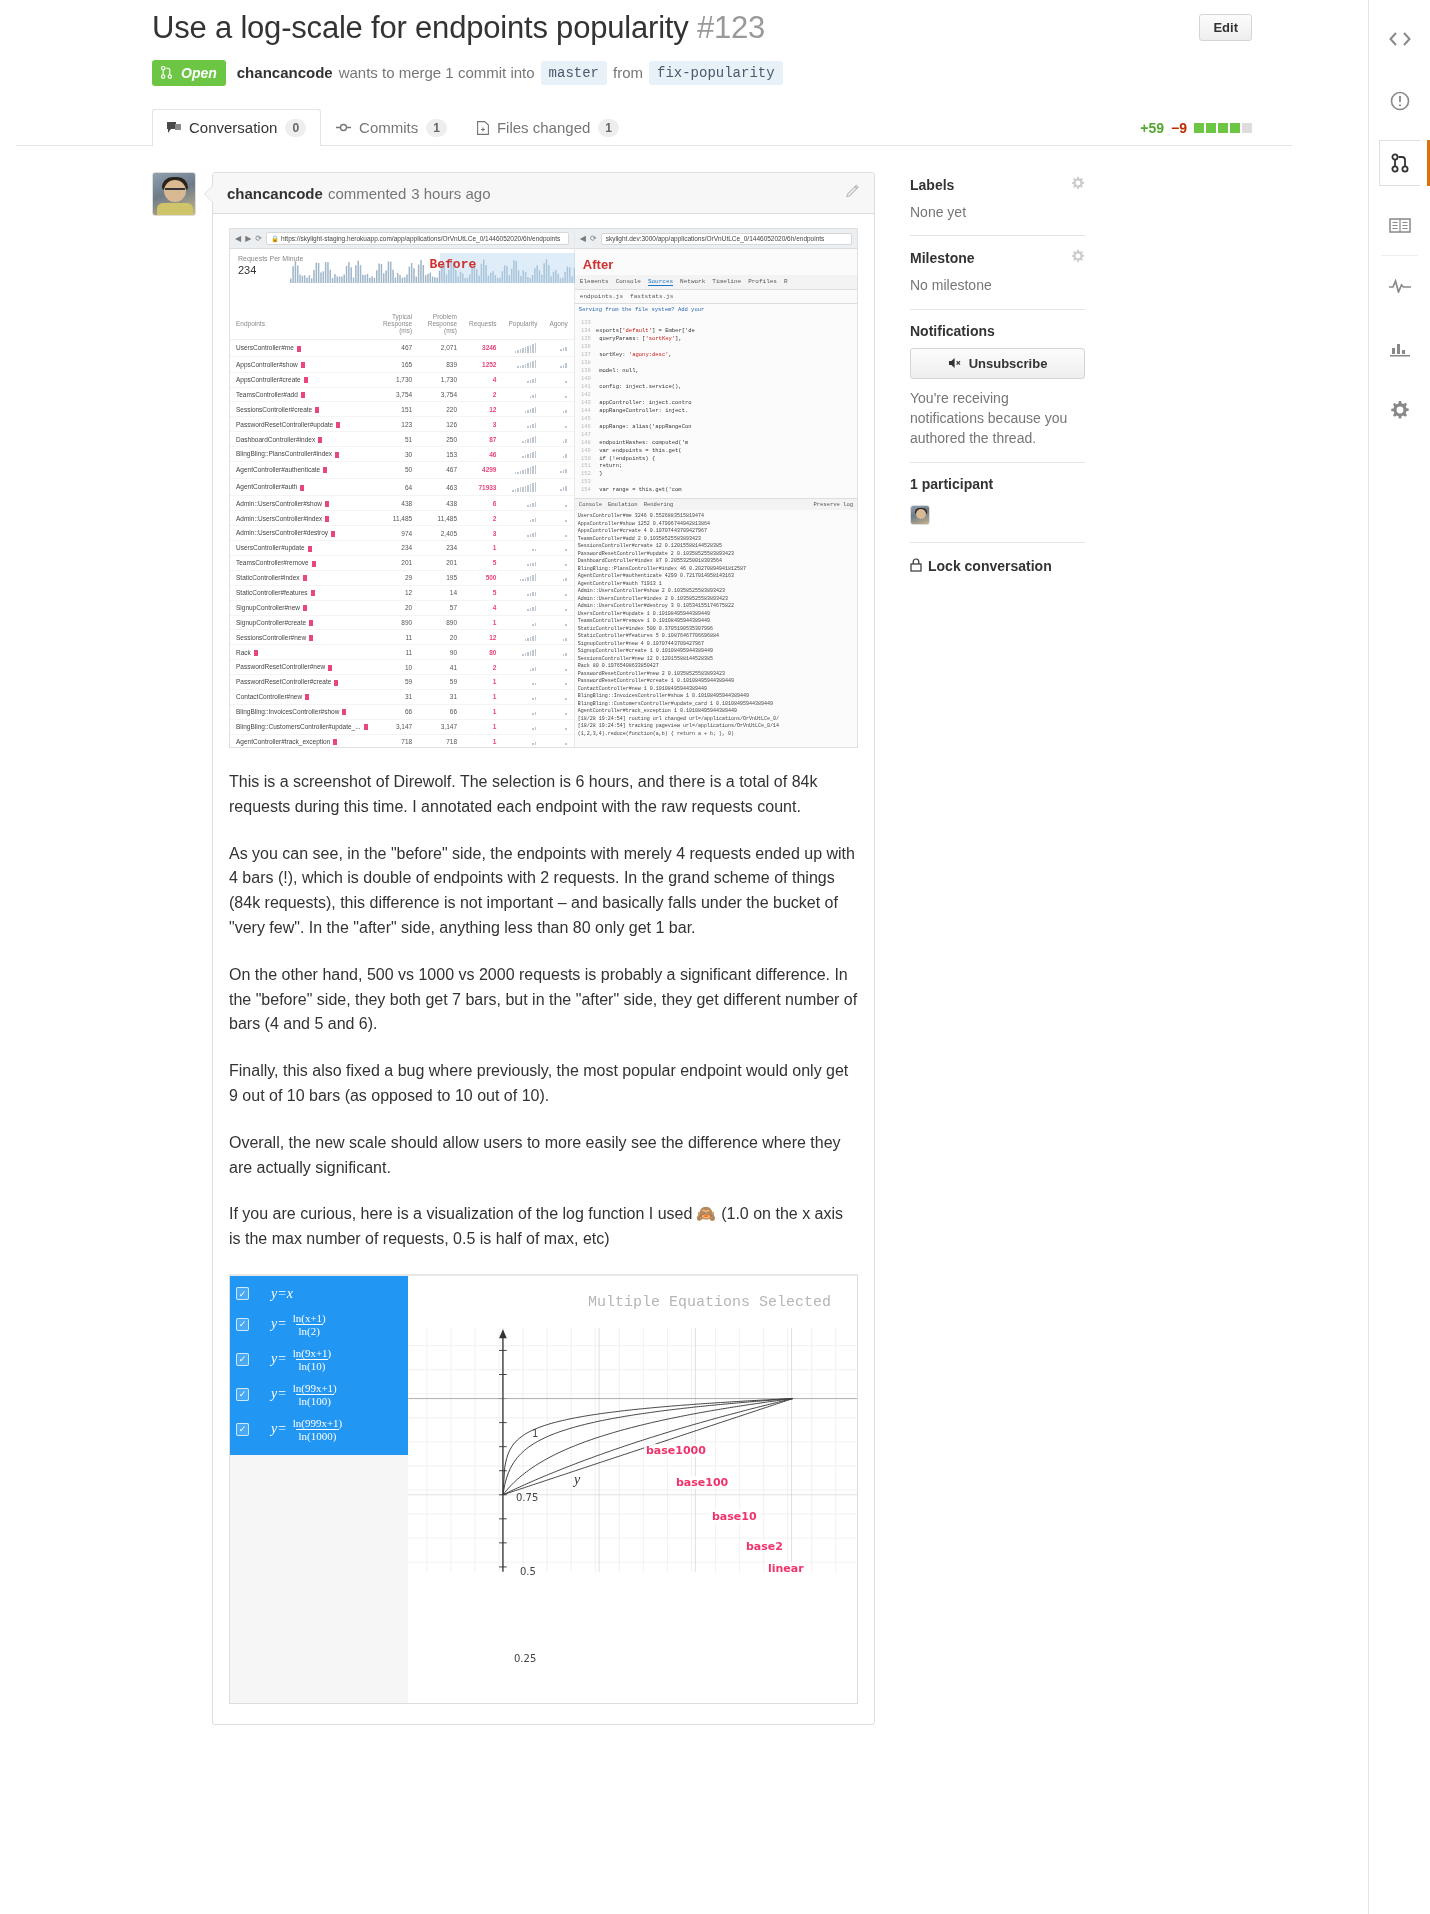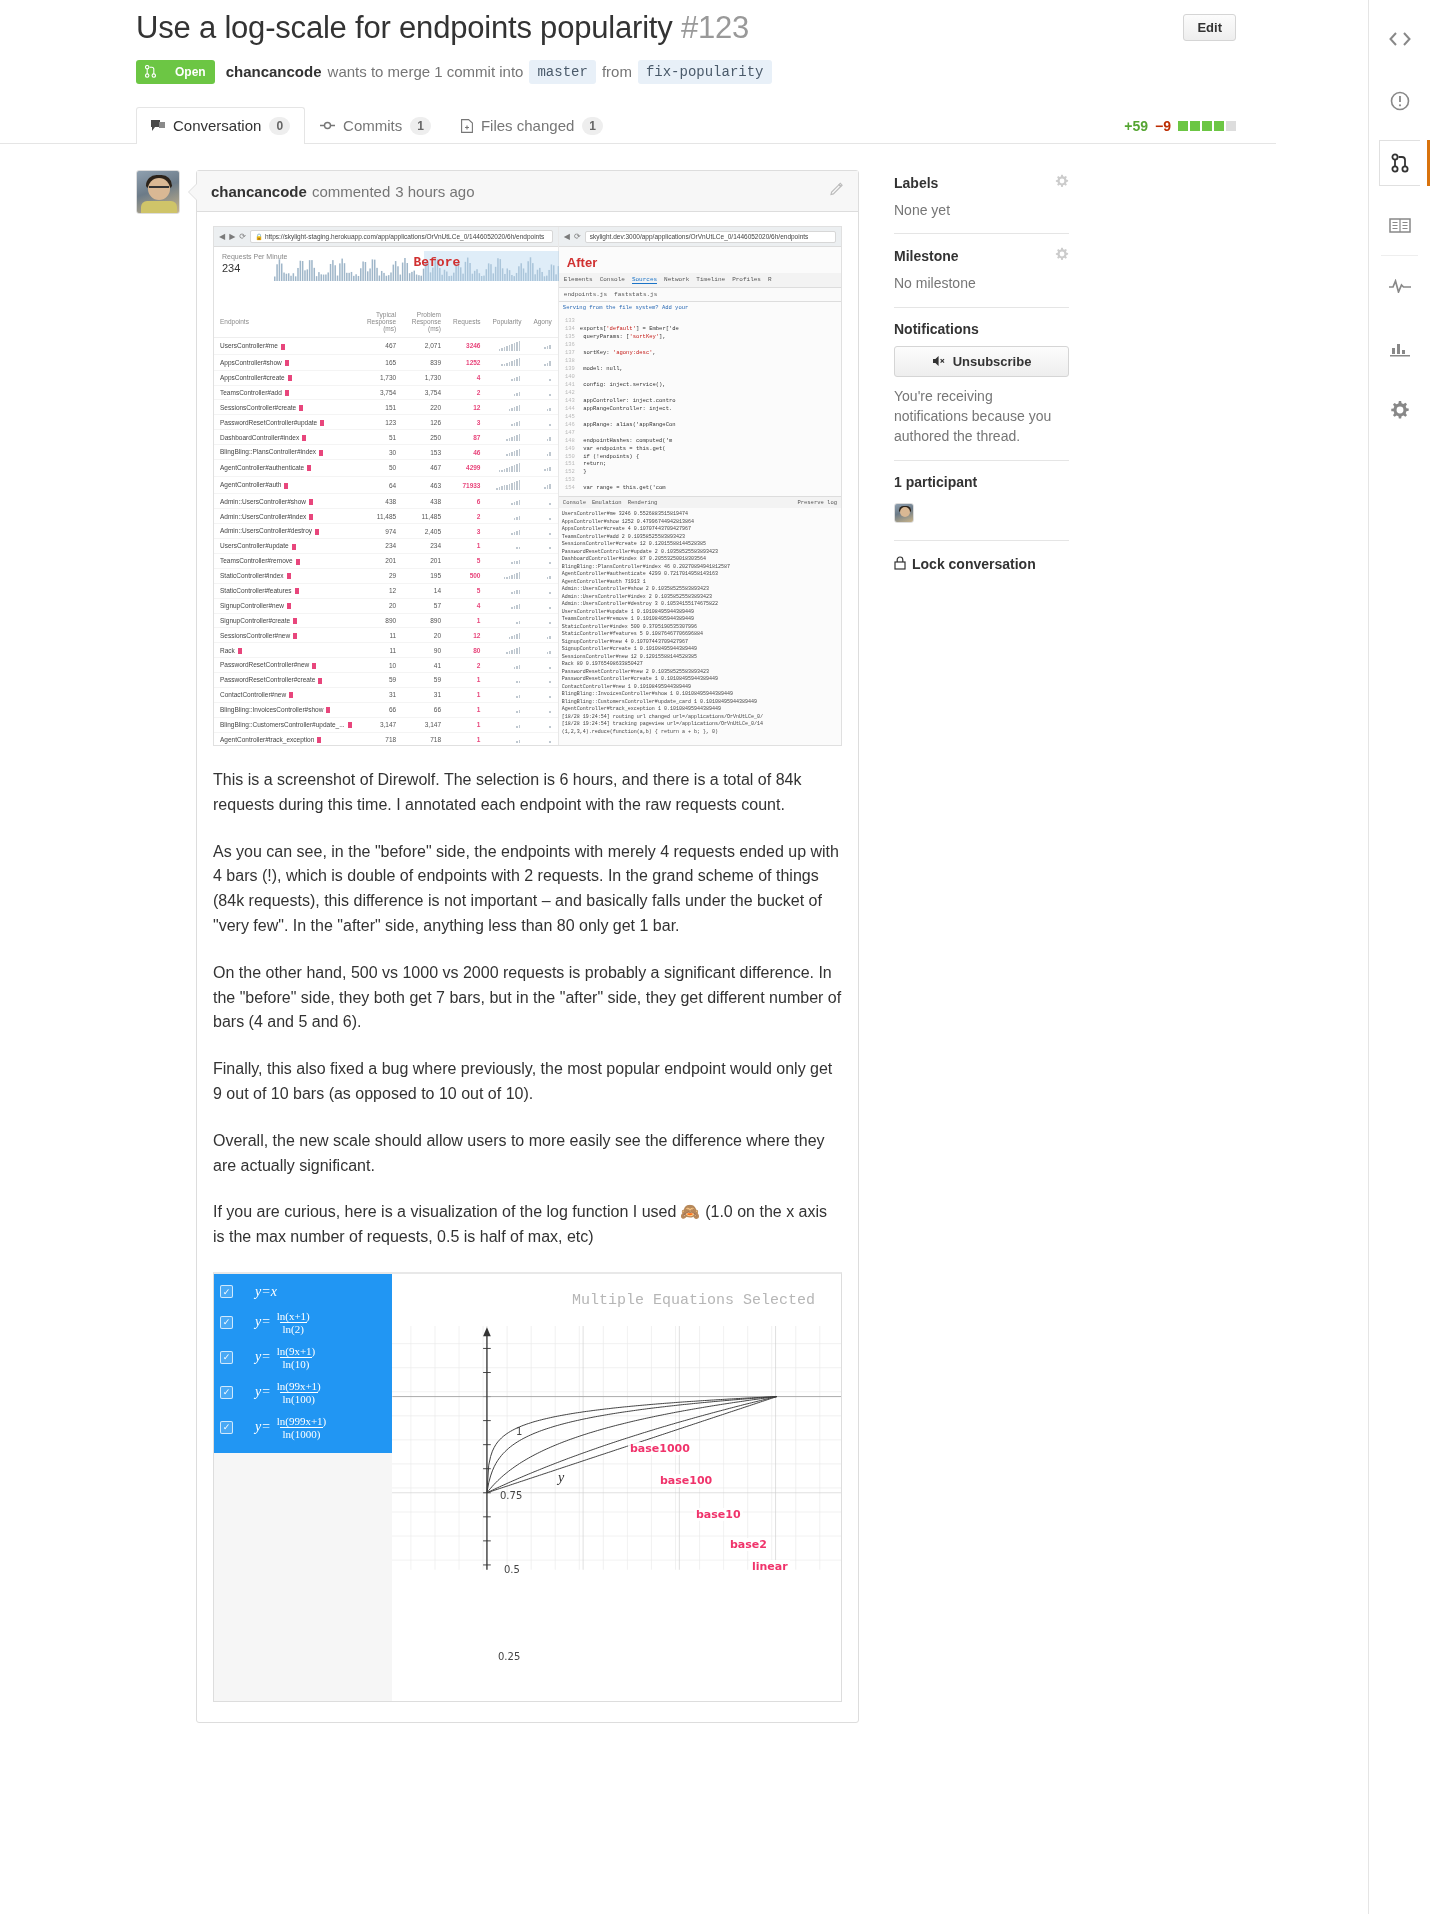--- a/index.html
+++ b/index.html
@@ -10,44 +10,44 @@
     font-family: "Liberation Sans", sans-serif;
     color: #333;
     overflow: hidden;
     position: relative;
   }
 
   
   #page { position: relative; width: 1430px; height: 1914px; }
 
   #main-col {
-    position: absolute; left: 0; top: 0; width: 1276px; height: 1914px;
+    position: absolute; left: 16px; top: 0; width: 1276px; height: 1914px;
     padding: 0 0 0 0;
   }
 
   
   .pr-header { padding: 10px 40px 0 136px; }
   .pr-title-row { display:flex; align-items:flex-start; }
   .pr-title {
     font-size: 31px; font-weight: 400; color: #333; line-height: 1.15;
     letter-spacing: -0.2px; margin: 0; flex: 1;
   }
   .pr-number { color: #999; font-weight: 300; }
   .edit-btn {
     font-size: 13px; font-weight: bold; color:#333;
     background: linear-gradient(#fcfcfc,#eee); border:1px solid #d5d5d5;
     border-radius: 3px; padding: 5px 13px; cursor: pointer;
     margin-top: 4px;
   }
 
   .pr-meta { display:flex; align-items:center; margin-top: 14px; font-size: 15px; color:#767676;}
   .state-badge {
-    display:inline-flex; align-items:center; gap:19px;
-    background:#6cc644; color:#fff; font-weight:bold; font-size:12px;
-    padding: 5px 9px; border-radius:3px; margin-right: 11px;
+    display:inline-flex; align-items:center; gap:9px;
+    background:#6cc644; color:#fff; font-weight:bold; font-size:14px;
+    padding: 5px 9px; border-radius:3px; margin-right: 11px; font-style: italic;
   }
   .state-badge svg { display:block; }
   .meta-user { color:#333; font-weight:bold; }
   .code-ref {
     font-family: "Liberation Mono", monospace; font-size:14px;
     background:#e8f0f8; color:#4a5a6a; padding:4px 8px; border-radius:3px;
     margin: 0 6px;
   }
 
   

